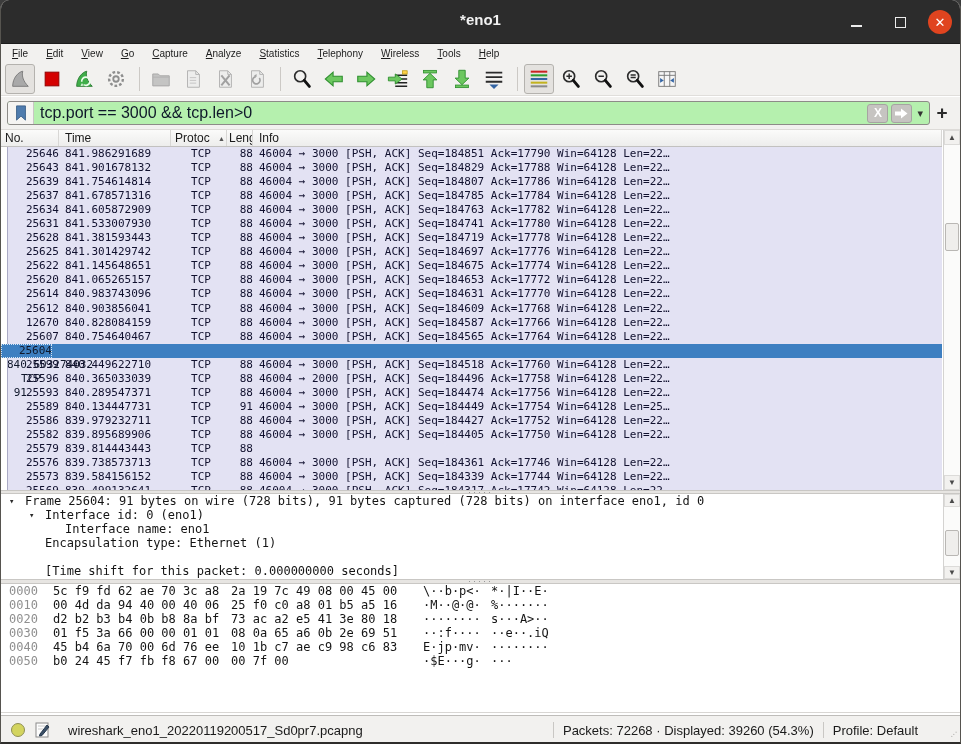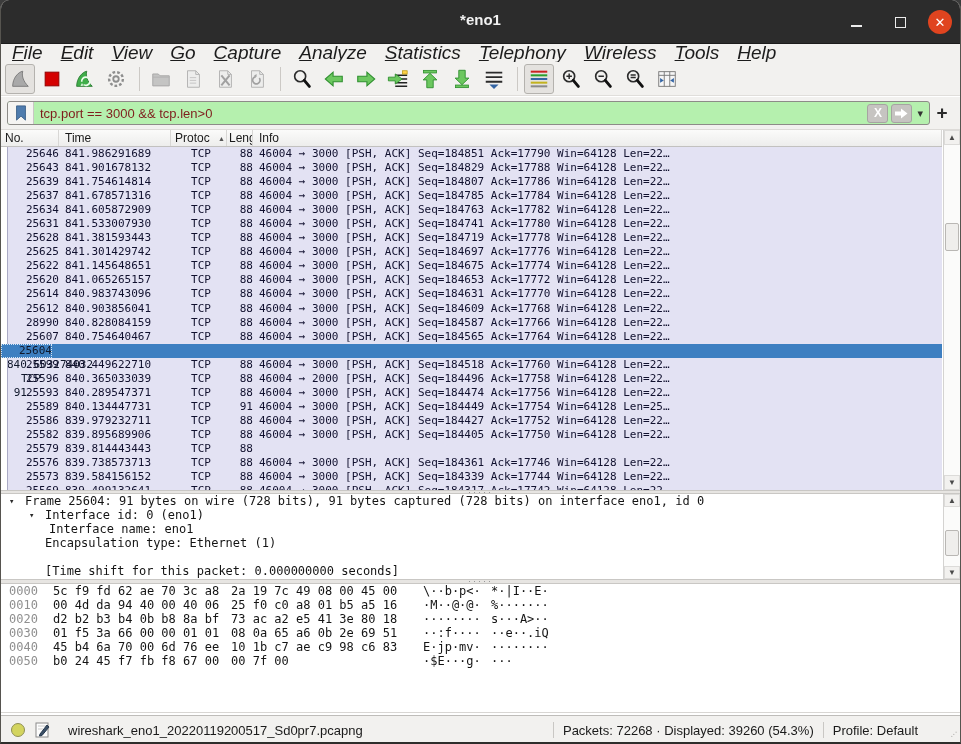--- a/index.html
+++ b/index.html
@@ -9,33 +9,33 @@
     border-left:1px solid #56544f;border-right:1px solid #56544f;border-bottom:2px solid #2e2d2b;}
   
   .titlebar{position:absolute;top:0;left:0;right:0;height:44px;background:#2c2c2c;border-bottom:1px solid #1c1c1c;}
   .title-text{position:absolute;top:11px;left:0;right:0;text-align:center;color:#f2f2f2;font-size:15px;font-weight:bold;}
   .winbtn{position:absolute;top:10px;width:24px;height:24px;display:flex;align-items:center;justify-content:center;cursor:default;}
   .btn-min{right:92px;}   .btn-min .bar{width:11px;height:2px;background:#ececec;margin-top:8px;}
   .btn-max{right:48px;}   .btn-max .box{width:11px;height:11px;border:1.6px solid #ececec;}
   .btn-close{right:8px;background:#e0441f;border-radius:50%;color:#fff;font-size:13px;line-height:1;}
   
   .menubar{position:absolute;top:44px;left:0;right:0;height:18px;background:#f2f1ef;display:flex;align-items:center;padding-left:2px;}
-  .menu-item{display:inline-block;padding:7px 9px;font-size:19px;color:#1c1c1c;font-style:italic;}
+  .menu-item{display:inline-block;padding:7px 9px;font-size:10px;color:#1c1c1c;}
   .menu-item::first-letter{text-decoration:underline;}
   
   .toolbar{position:absolute;top:62px;left:0;right:0;height:34px;background:#f2f1ef;display:flex;align-items:center;padding-left:4px;border-bottom:1px solid #e0dedb;}
   .tbtn{width:30px;height:30px;display:flex;align-items:center;justify-content:center;border:1px solid transparent;border-radius:3px;margin-right:2px;}
   .tbtn svg{width:22px;height:22px;display:block;}
   .tbtn.pressed{background:#e4e2df;border-color:#b4b2ae;}
   .tsep{width:1px;height:24px;background:#ccc9c5;margin:0 6px;}
   
   .filterbar{position:absolute;top:97px;left:0;right:0;height:33px;background:#f2f1ef;display:flex;align-items:center;padding:0 6px;border-bottom:1px solid #dddbd8;}
   .ffield{flex:1;height:24px;display:flex;align-items:center;border:1px solid #8d8b88;border-radius:3px;overflow:hidden;background:#b5f0ae;}
   .fbookmark{width:26px;height:100%;background:#f5f4f2;border-right:1px solid #c9c7c4;display:flex;align-items:center;justify-content:center;}
-  .finput{flex:1;height:100%;border:0;outline:0;background:transparent;font-family:"Liberation Sans",sans-serif;font-size:13px;color:#7f1d1d;padding:0 6px;}
+  .finput{flex:1;height:100%;border:0;outline:0;background:transparent;font-family:"Liberation Sans",sans-serif;font-size:16px;color:#0f172a;padding:0 6px;}
   .fbtn{width:21px;height:19px;border-radius:3px;background:#c6c4c1;border:1px solid #a6a4a1;color:#fff;display:flex;align-items:center;justify-content:center;margin-right:3px;font-size:12px;font-weight:bold;}
   .fcaret{font-size:11px;color:#333;padding:0 6px 0 2px;}
   .fplus{width:24px;text-align:center;font-size:19px;color:#2b2b2b;font-weight:bold;}
   
   .pkt-header{position:absolute;top:130px;left:0;right:18px;height:17px;display:flex;background:linear-gradient(#fbfbfa,#ededec);border-bottom:1px solid #c2c1bf;font-size:12px;color:#1a1a1a;}
   .hcell{border-right:1px solid #d8d7d5;display:flex;align-items:center;white-space:nowrap;overflow:hidden;}
   .h0{width:58px;padding-left:4px;}
   .h1{width:112px;padding-left:6px;}
   .h2{width:56px;padding-left:4px;position:relative;}
   .h2 .sort{position:absolute;right:1px;top:5px;font-size:7px;color:#555;}
@@ -425,21 +425,21 @@
       <div class="prow">
         <span class="g"></span>
         <span class="cno">25612</span>
         <span class="ctime">840.903856041</span>
         <span class="cproto">TCP</span>
         <span class="clen">88</span>
         <span class="cinfo">46004 → 3000 [PSH, ACK] Seq=184609 Ack=17768 Win=64128 Len=22…</span>
       </div>
       <div class="prow">
         <span class="g"></span>
-        <span class="cno">28990</span>
+        <span class="cno">12670</span>
         <span class="ctime">840.828084159</span>
         <span class="cproto">TCP</span>
         <span class="clen">88</span>
         <span class="cinfo">46004 → 3000 [PSH, ACK] Seq=184587 Ack=17766 Win=64128 Len=22…</span>
       </div>
       <div class="prow">
         <span class="g"></span>
         <span class="cno">25607</span>
         <span class="ctime">840.754640467</span>
         <span class="cproto">TCP</span>
@@ -545,21 +545,21 @@
 
   <div class="details" id="details">
       <div class="dline" style="padding-left: 8px;">
         <span class="dexp">▾</span>
         <span>Frame 25604: 91 bytes on wire (728 bits), 91 bytes captured (728 bits) on interface eno1, id 0</span>
       </div>
       <div class="dline" style="padding-left: 28px;">
         <span class="dexp">▾</span>
         <span>Interface id: 0 (eno1)</span>
       </div>
-      <div class="dline" style="padding-left: 48px; flex-direction: column;">
+      <div class="dline" style="padding-left: 48px;">
         <span class="dexp"></span>
         <span>Interface name: eno1</span>
       </div>
       <div class="dline" style="padding-left: 28px;">
         <span class="dexp"></span>
         <span>Encapsulation type: Ethernet (1)</span>
       </div>
       <div class="dline" style="padding-left: 28px;">
         <span class="dexp"></span>
       </div>

